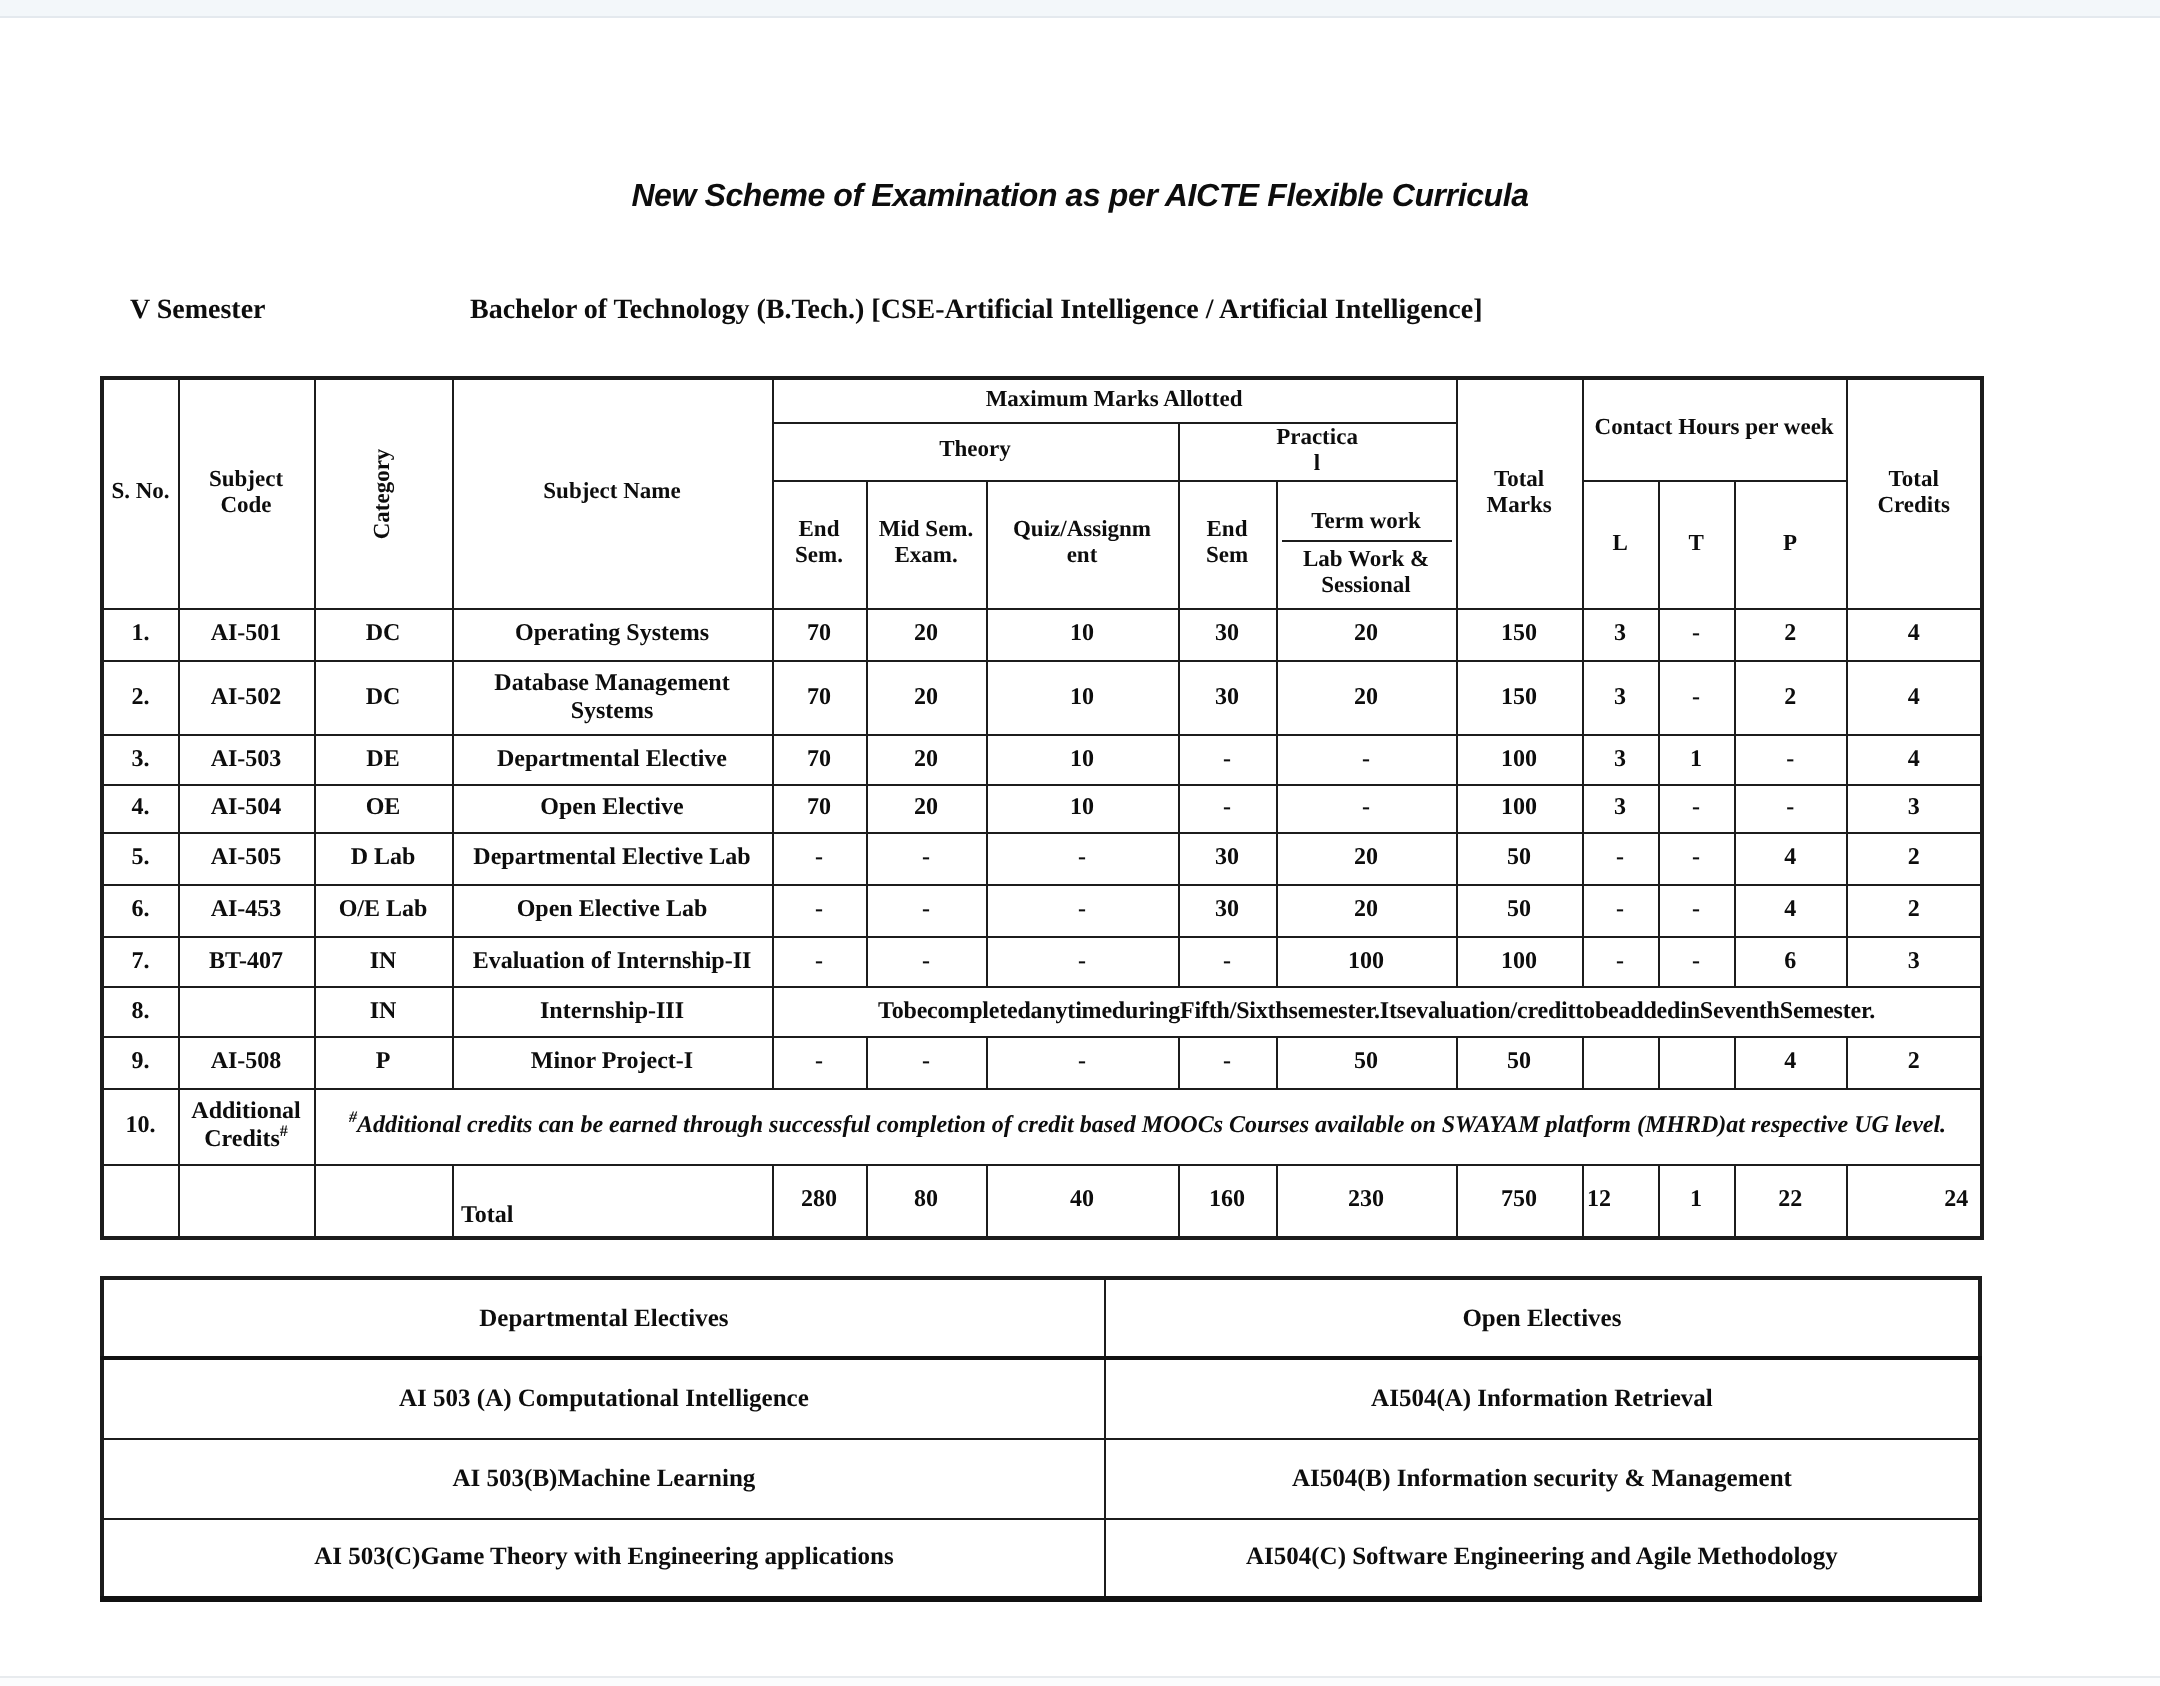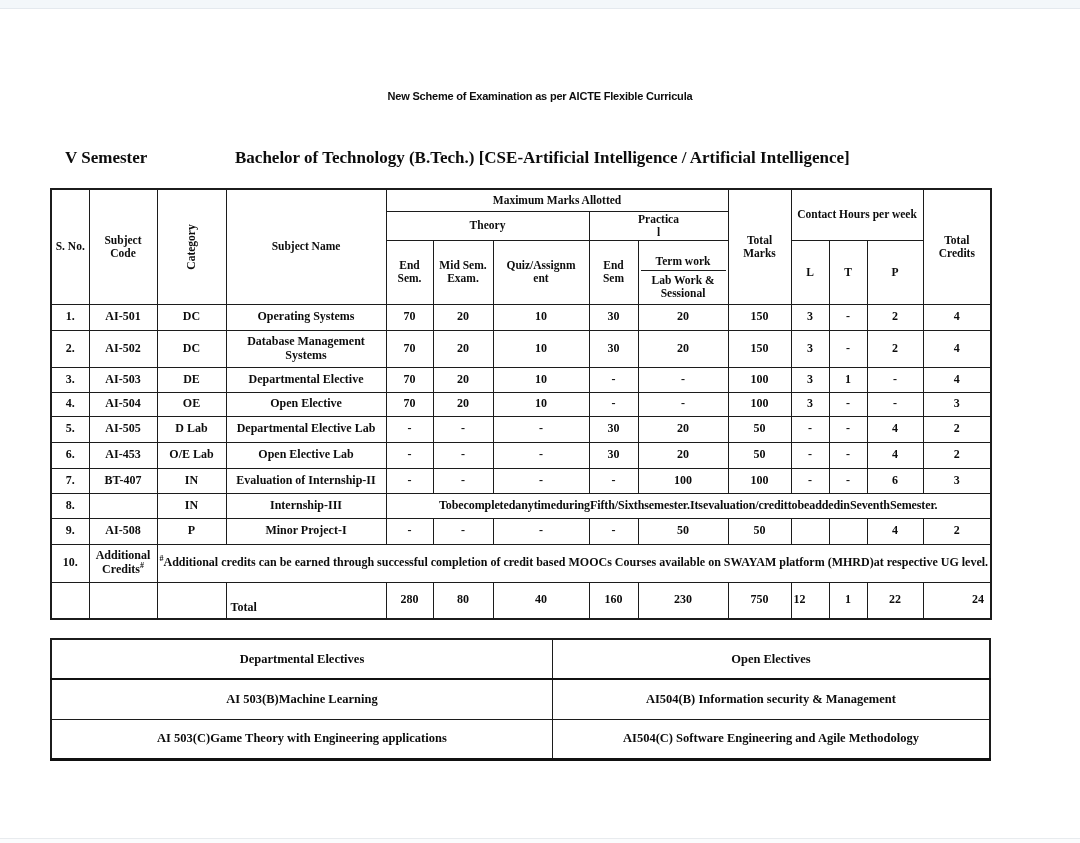--- a/index.html
+++ b/index.html
@@ -12,24 +12,24 @@
     overflow:hidden;
   }
   .top-band { position:absolute; top:0; left:0; width:100%; height:9px;
     background:#f3f7fa; border-bottom:1px solid #e4e9ee; }
   .bottom-band { position:absolute; bottom:0; left:0; width:100%; height:5px;
     background:#fbfcfd; border-top:1px solid #e8ebee; }
 
   .doc-header { position:absolute; top:86px; left:0; width:100%; text-align:center; }
   .doc-title { font-size:18.5px; font-weight:bold; text-decoration:underline; letter-spacing:0.2px; }
   .doc-subtitle { font-family:"Liberation Sans","DejaVu Sans",sans-serif;
-    font-size:11px; font-weight:bold; margin-top:4px; letter-spacing:-0.2px; }
+    font-size:16px; font-weight:bold; margin-top:4px; letter-spacing:-0.2px;font-style:italic; }
 
   .sem-row { position:absolute; top:148px; left:0; width:100%; height:20px;
-    font-weight:bold; font-size:17px; }
+    font-weight:bold; font-size:14px; }
   .semester { position:absolute; left:65px; top:0; }
   .program { position:absolute; left:235px; top:0; }
 
   table.scheme {
     position:absolute; left:50px; top:188px; width:940px;
     border-collapse:collapse; table-layout:fixed;
     border:2px solid #1c1c1c;
   }
   table.scheme th, table.scheme td {
     border:1px solid #1c1c1c;
@@ -45,21 +45,21 @@
     transform:translate(-50%,-50%) rotate(-90deg); white-space:nowrap; font-size:11.5px; }
   .th-quiz { text-align:left; padding-left:4px; }
   .th-endsemp { vertical-align:bottom; text-align:left; padding:2px 2px 3px 3px; }
   .th-contact { text-align:left; vertical-align:middle; padding-left:6px; }
   .th-tw { padding:0; vertical-align:top; }
   .tw-top { padding:13px 2px 2px 2px; border-bottom:1px solid #1c1c1c; }
   .tw-bottom { padding:3px 2px 2px 2px; }
 
   .span-note { font-size:11.5px; letter-spacing:-0.1px; }
   .addl-row td { vertical-align:top; padding-top:3px; }
-  .td-note { text-align:left; padding-left:4px; font-size:12.5px; line-height:1.25;margin-left:17px; }
+  .td-note { text-align:left; font-style:italic; padding-left:4px; font-size:12.5px; line-height:1.25;margin-left:17px; }
   sup { font-size:8px; vertical-align:super; line-height:0; }
 
   .total-row td { vertical-align:top; padding-top:4px; }
   .td-total-label { vertical-align:bottom !important; text-align:left !important; padding:2px 2px 3px 4px !important; }
   .td-l-total { text-align:left !important; padding-left:2px !important; }
   .td-cr-total { text-align:right !important; padding-right:6px !important; }
 
   table.electives {
     position:absolute; left:50px; top:638px; width:941px;
     border-collapse:collapse; table-layout:fixed;
@@ -300,20 +300,24 @@
   <colgroup>
       <col style="width:53.4%">
       <col>
     </colgroup>
   <tbody>
       <tr class="el-head">
     <th>Departmental Electives</th>
     <th>Open Electives</th>
   </tr>
   <tr>
+    <td>AI 503 (A) Computational Intelligence</td>
+    <td>AI504(A) Information Retrieval</td>
+  </tr>
+  <tr>
     <td>AI 503(B)Machine Learning</td>
     <td>AI504(B) Information security &amp; Management</td>
   </tr>
   <tr>
     <td>AI 503(C)Game Theory with Engineering applications</td>
     <td>AI504(C) Software Engineering and Agile Methodology</td>
   </tr>
 </tbody>
   </table>
 

